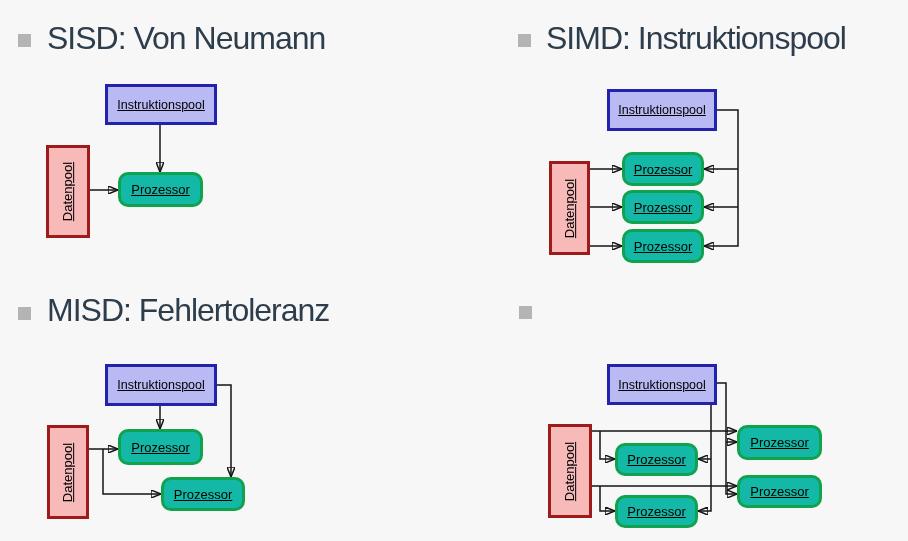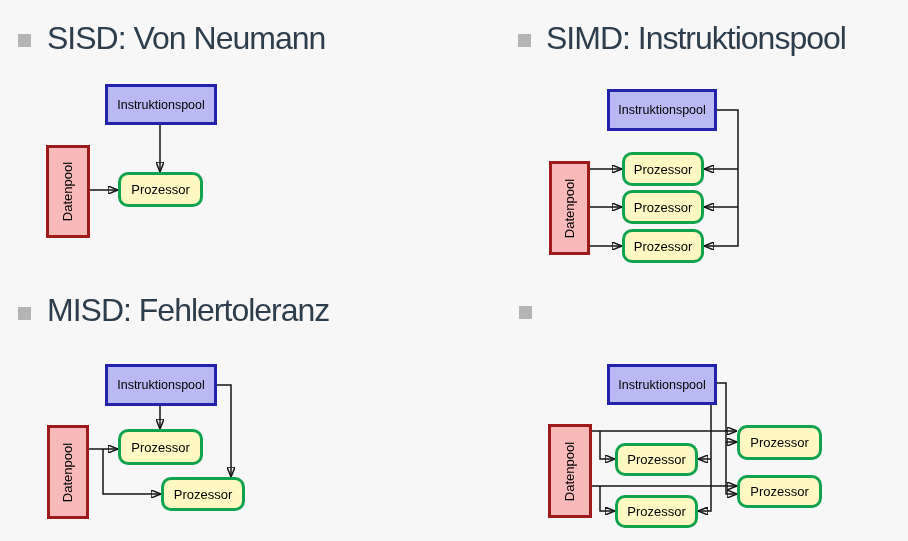--- a/index.html
+++ b/index.html
@@ -18,27 +18,27 @@
   .ptitle{
     position:absolute;margin:0;
     font-size:32px;font-weight:400;letter-spacing:-1px;
     line-height:1;color:#2d3d4b;white-space:nowrap;
   }
   .wires{position:absolute;left:0;top:0;z-index:1;}
   .wires path{fill:none;stroke:#141414;stroke-width:1.5;}
   .node{
     position:absolute;box-sizing:border-box;z-index:2;
     display:flex;align-items:center;justify-content:center;
-    font-size:13px;color:#000;white-space:nowrap;
+    font-size:13px;color:#000;white-space:nowrap;text-decoration:underline;
   }
   .node-instr{background:#b9b9f3;border:3px solid #2222aa;}
   .node-instr span{font-size:12.5px;}
   .node-data{background:#f8b9b9;border:3px solid #9e1b1b;}
   .node-data span{transform:rotate(-90deg);}
-  .node-proc{background:#fef9c3;border:3px solid #11a24d;border-radius:10px;}
+  .node-proc{background:#14b8a6;border:3px solid #11a24d;border-radius:10px;}
 </style>
 </head>
 <body>
 
 <div class="slide">
 
   <section class="panel" style="left:0;top:0;height:270px">
     <span class="bullet" style="left:18px;top:34px"></span>
     <h2 class="ptitle" style="left:47px;top:22px">SISD: Von Neumann</h2>
     <svg class="wires" width="454" height="270" viewBox="0 0 454 270">

